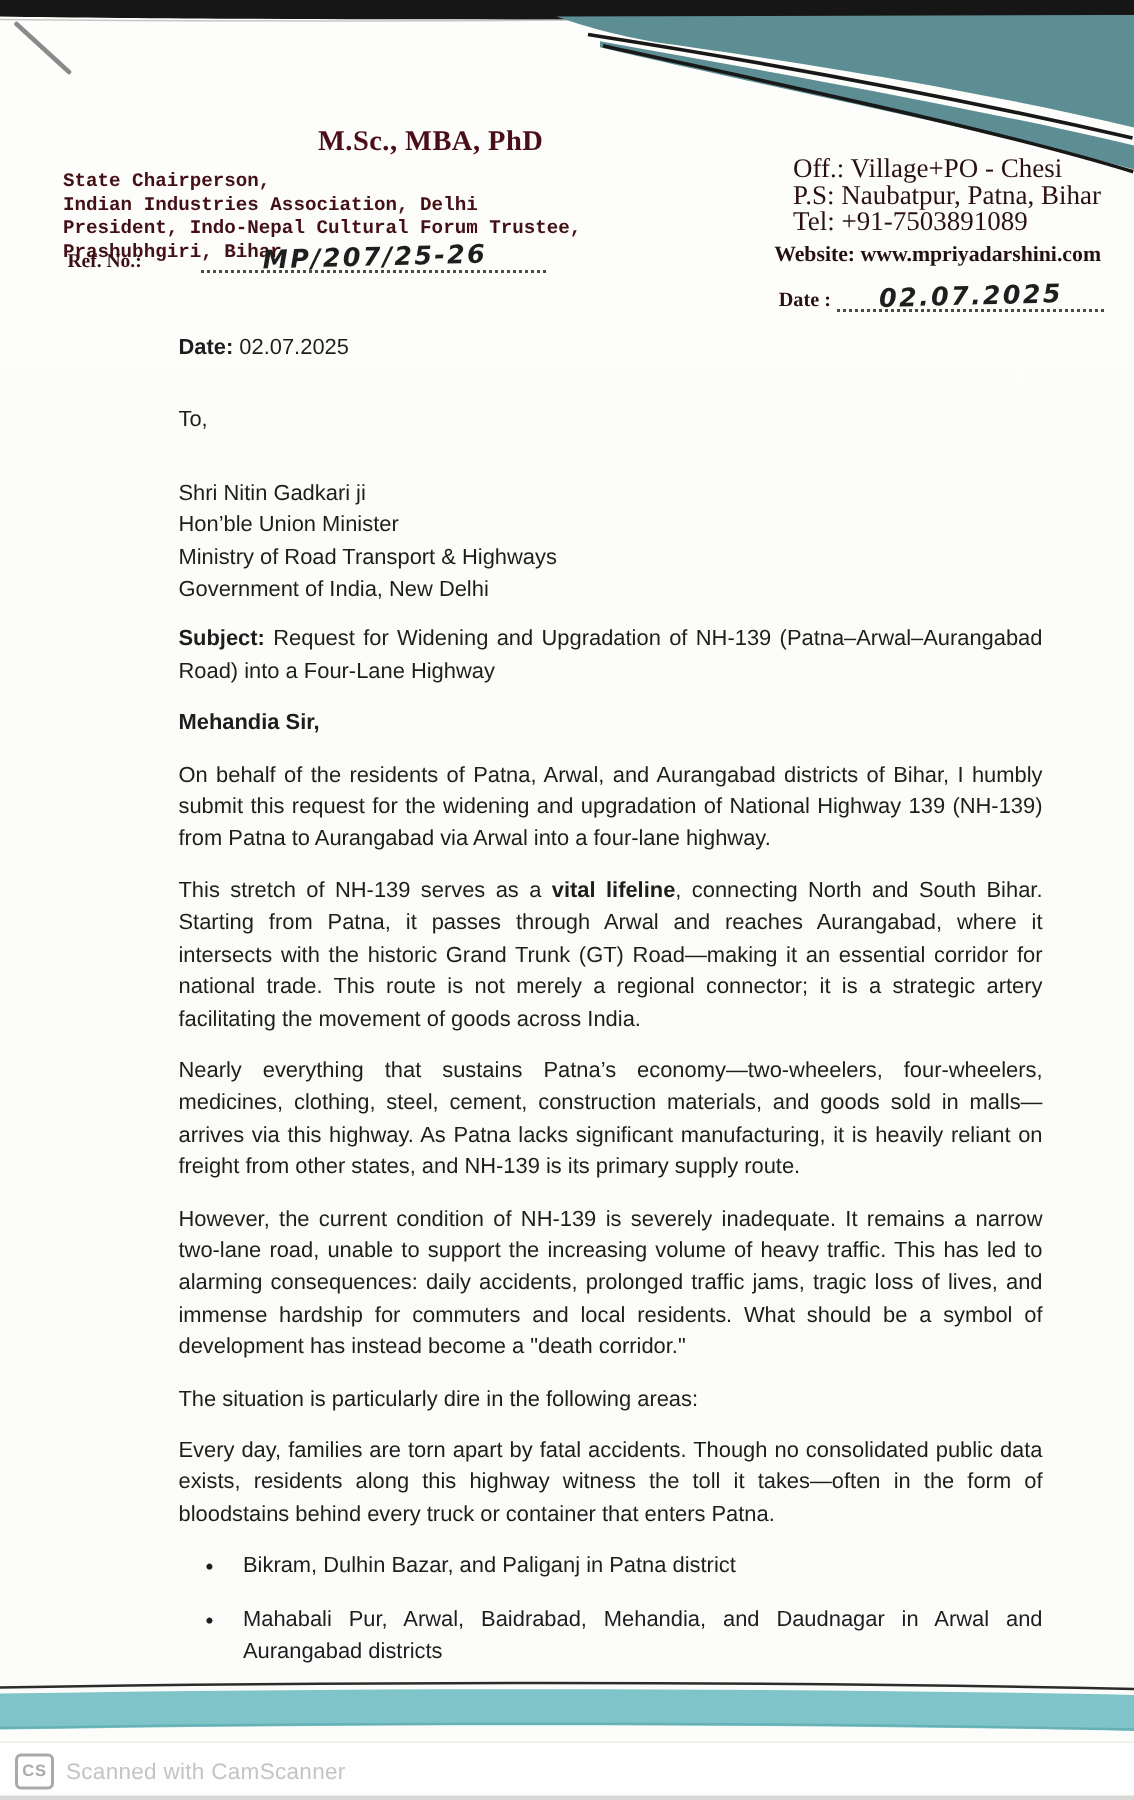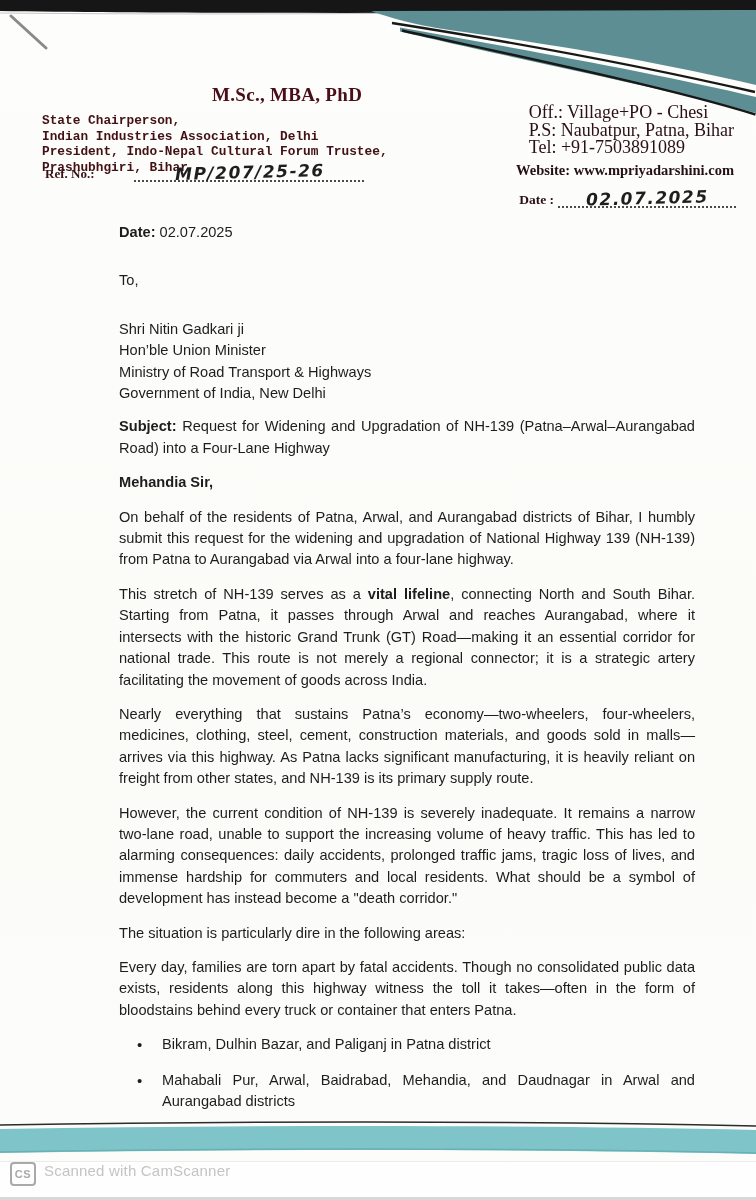--- a/index.html
+++ b/index.html
@@ -77,21 +77,21 @@
   }
   ul.areas li::before{
     content:"\2022";position:absolute;left:0;top:0;
     font-size:15px;color:#1d1d1d;
   }
 
   
   .scan-footer{
     position:absolute;left:0;bottom:0;width:756px;height:38px;
     background:#fefefe;border-top:1px solid #ececea;
-    display:flex;align-items:flex-start;
+    display:flex;align-items:center;
   }
   .cs-badge{
     margin-left:10px;width:22px;height:20px;border:2px solid #a9a9a9;
     border-radius:4px;display:flex;align-items:center;justify-content:center;
     font-size:11px;font-weight:bold;color:#a9a9a9;letter-spacing:.5px;
   }
   .cs-text{
     margin-left:8px;font-size:15px;color:#c4c4c2;letter-spacing:.2px;
   }
   .edge-bottom{

